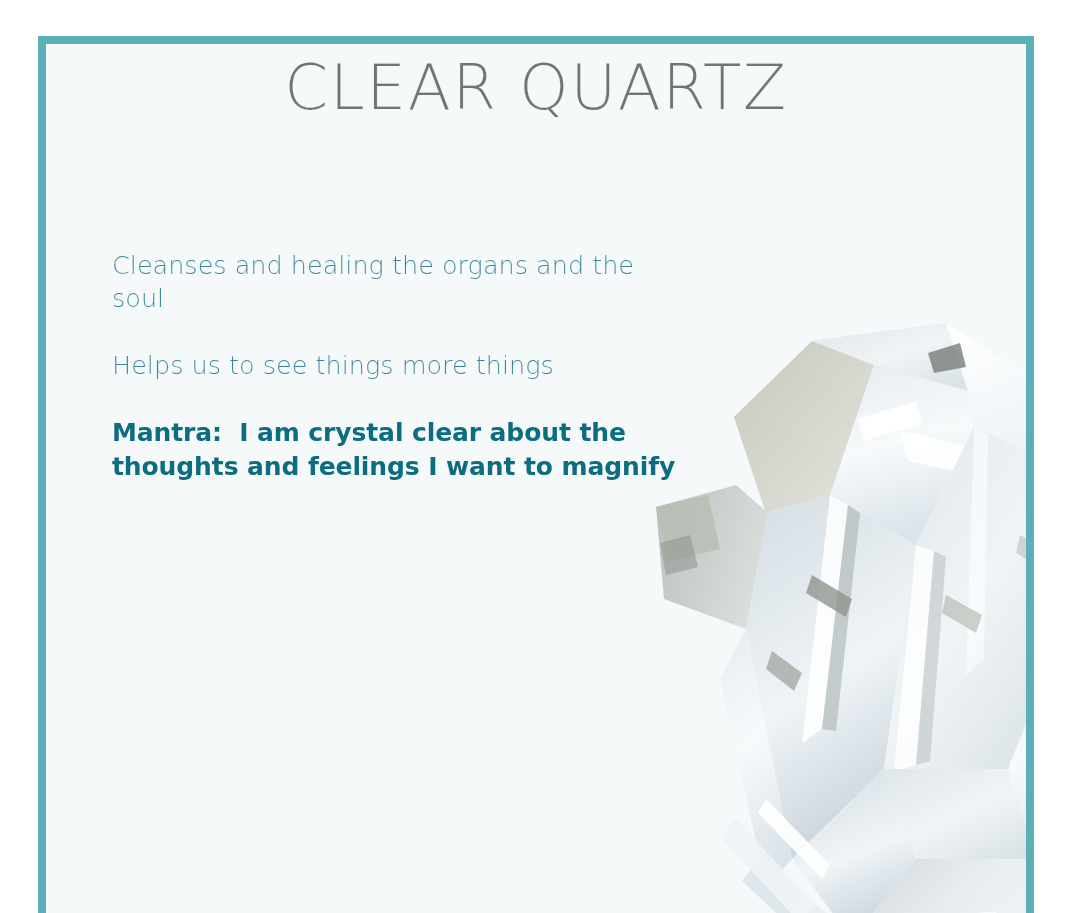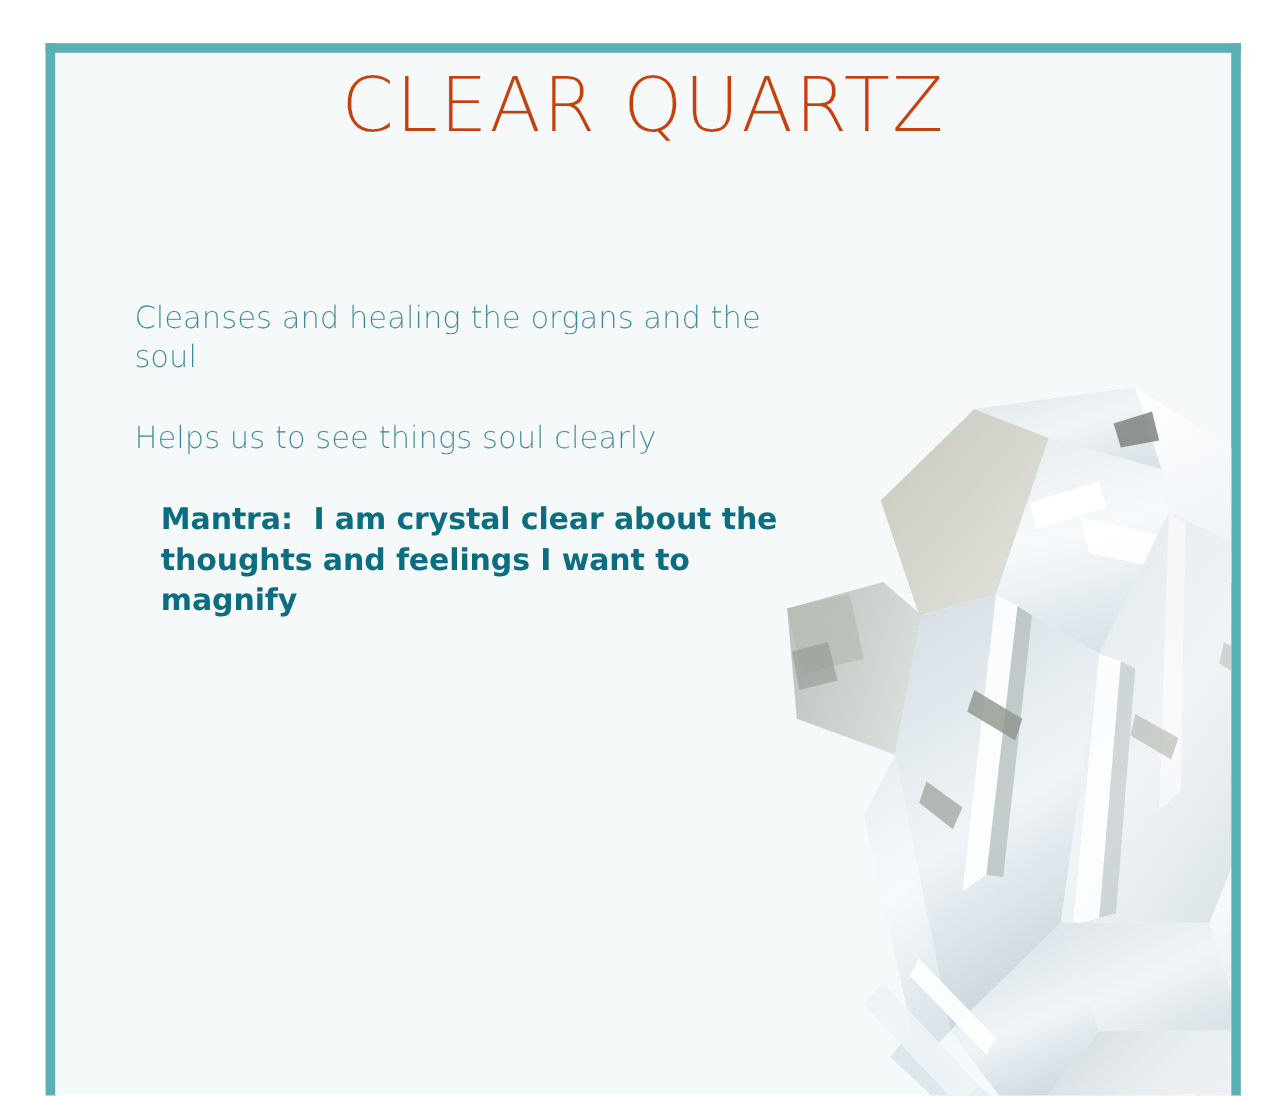--- a/index.html
+++ b/index.html
@@ -38,21 +38,21 @@
     z-index: 6;
   }
   #title {
     margin: 0;
     padding-top: 10px;
     font-family: "DejaVu Sans", sans-serif;
     font-weight: 100;
     font-size: 63px;
     letter-spacing: 1.5px;
     line-height: 1.08;
-    color: #c2410c;
+    color: #737373;
     -webkit-text-stroke: 0.2px #f5f9fa;
   }
   #subtitle {
     margin: 0;
     padding-top: 2px;
     font-family: "DejaVu Sans", sans-serif;
     font-weight: 100;
     font-size: 45px;
     letter-spacing: 0.5px;
     line-height: 1.1;
@@ -80,21 +80,21 @@
   }
   .para.strong {
     font-weight: 700;
     color: #0c6d80;
     font-size: 25px;
     line-height: 1.34;
     letter-spacing: -0.1px;
     -webkit-text-stroke: 0;
   }
   .para.lead { margin-bottom: 36px; }
-  .para.mantra { margin-top: 6px; margin-bottom: 0; margin-left: 22px; }
+  .para.mantra { margin-top: 6px; margin-bottom: 0; }
   .para.tight { margin-bottom: 34px; }
 
   
   #crystal-wrap {
     position: absolute;
     left: 570px;
     top: 255px;
     width: 470px;
     height: 680px;
     z-index: 4;
@@ -217,20 +217,20 @@
       <path d="M250 676 L330 708 L470 700 L470 742 L318 748 L262 716 Z" fill="#e2e8ec"></path>
       <path d="M300 726 L352 736 L346 748 L296 740 Z" fill="#c9d0d4" opacity="0.8"></path>
       <path d="M430 716 L470 712 L470 748 L426 744 Z" fill="#cfd6d1" opacity="0.7"></path>
     </svg>
   </div>
 
   <div id="copy">
 
     <p class="para tight">Cleanses and healing the organs and the soul</p>
 
-    <p class="para tight">Helps us to see things soul clearly</p>
+    <p class="para tight">Helps us to see things more things</p>
 
 
 
     <p class="para strong mantra">Mantra:  I am crystal clear about the thoughts and feelings I want to magnify</p>
   </div>
 
 </div>
 
 </body></html>

